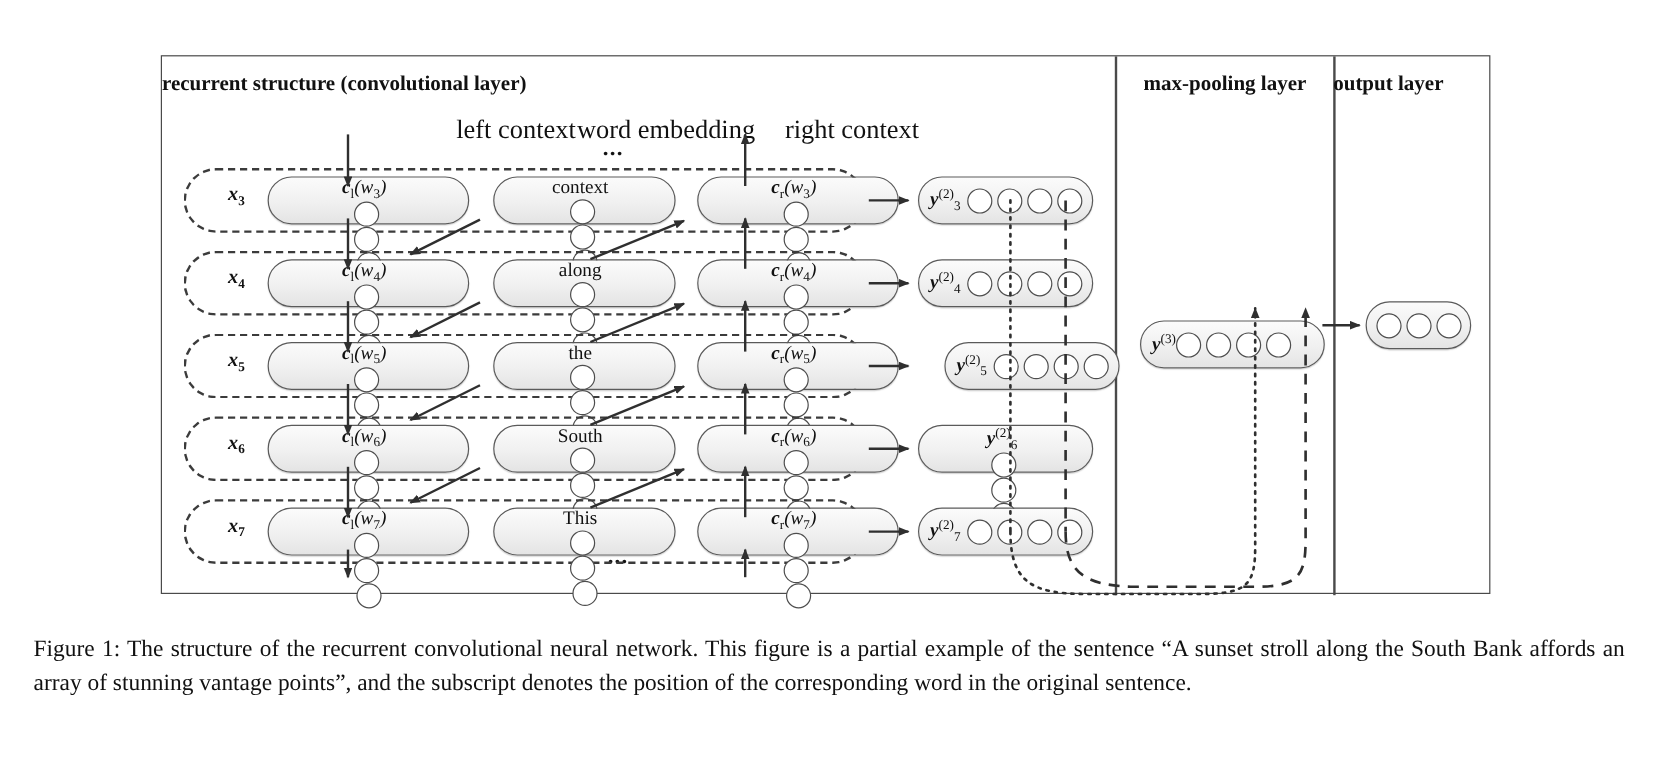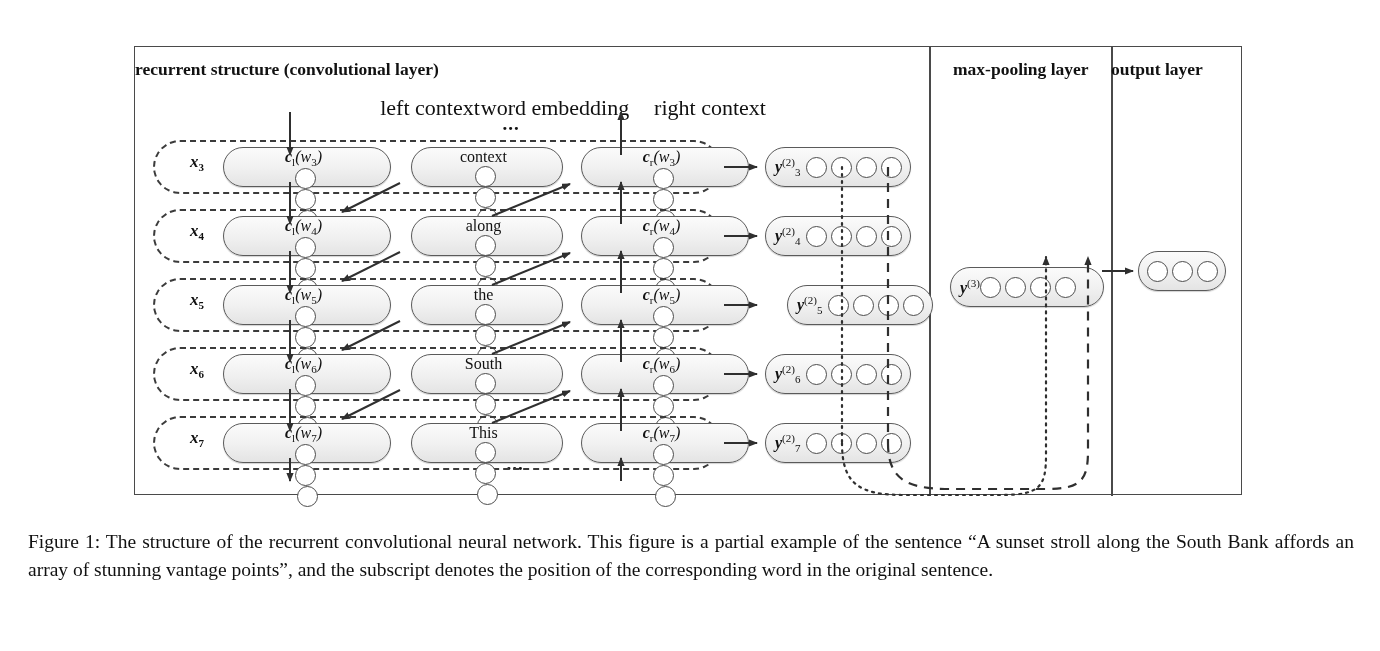--- a/index.html
+++ b/index.html
@@ -303,21 +303,21 @@
     </div>
     <div class="ypill" style="left:652px;top:238px;">
       <span class="plab">
         <span class="bvar">y</span><span class="sup">(2)</span><span class="sub">5</span>
       </span>
       <span class="circ"></span>
       <span class="circ"></span>
       <span class="circ"></span>
       <span class="circ"></span>
     </div>
-    <div class="ypill" style="left:630px;top:307px;">
+    <div class="ypill" style="left:630px;top:307px;flex-direction:column;">
       <span class="plab">
         <span class="bvar">y</span><span class="sup">(2)</span><span class="sub">6</span>
       </span>
       <span class="circ"></span>
       <span class="circ"></span>
       <span class="circ"></span>
       <span class="circ"></span>
     </div>
     <div class="ypill" style="left:630px;top:376px;">
       <span class="plab">

